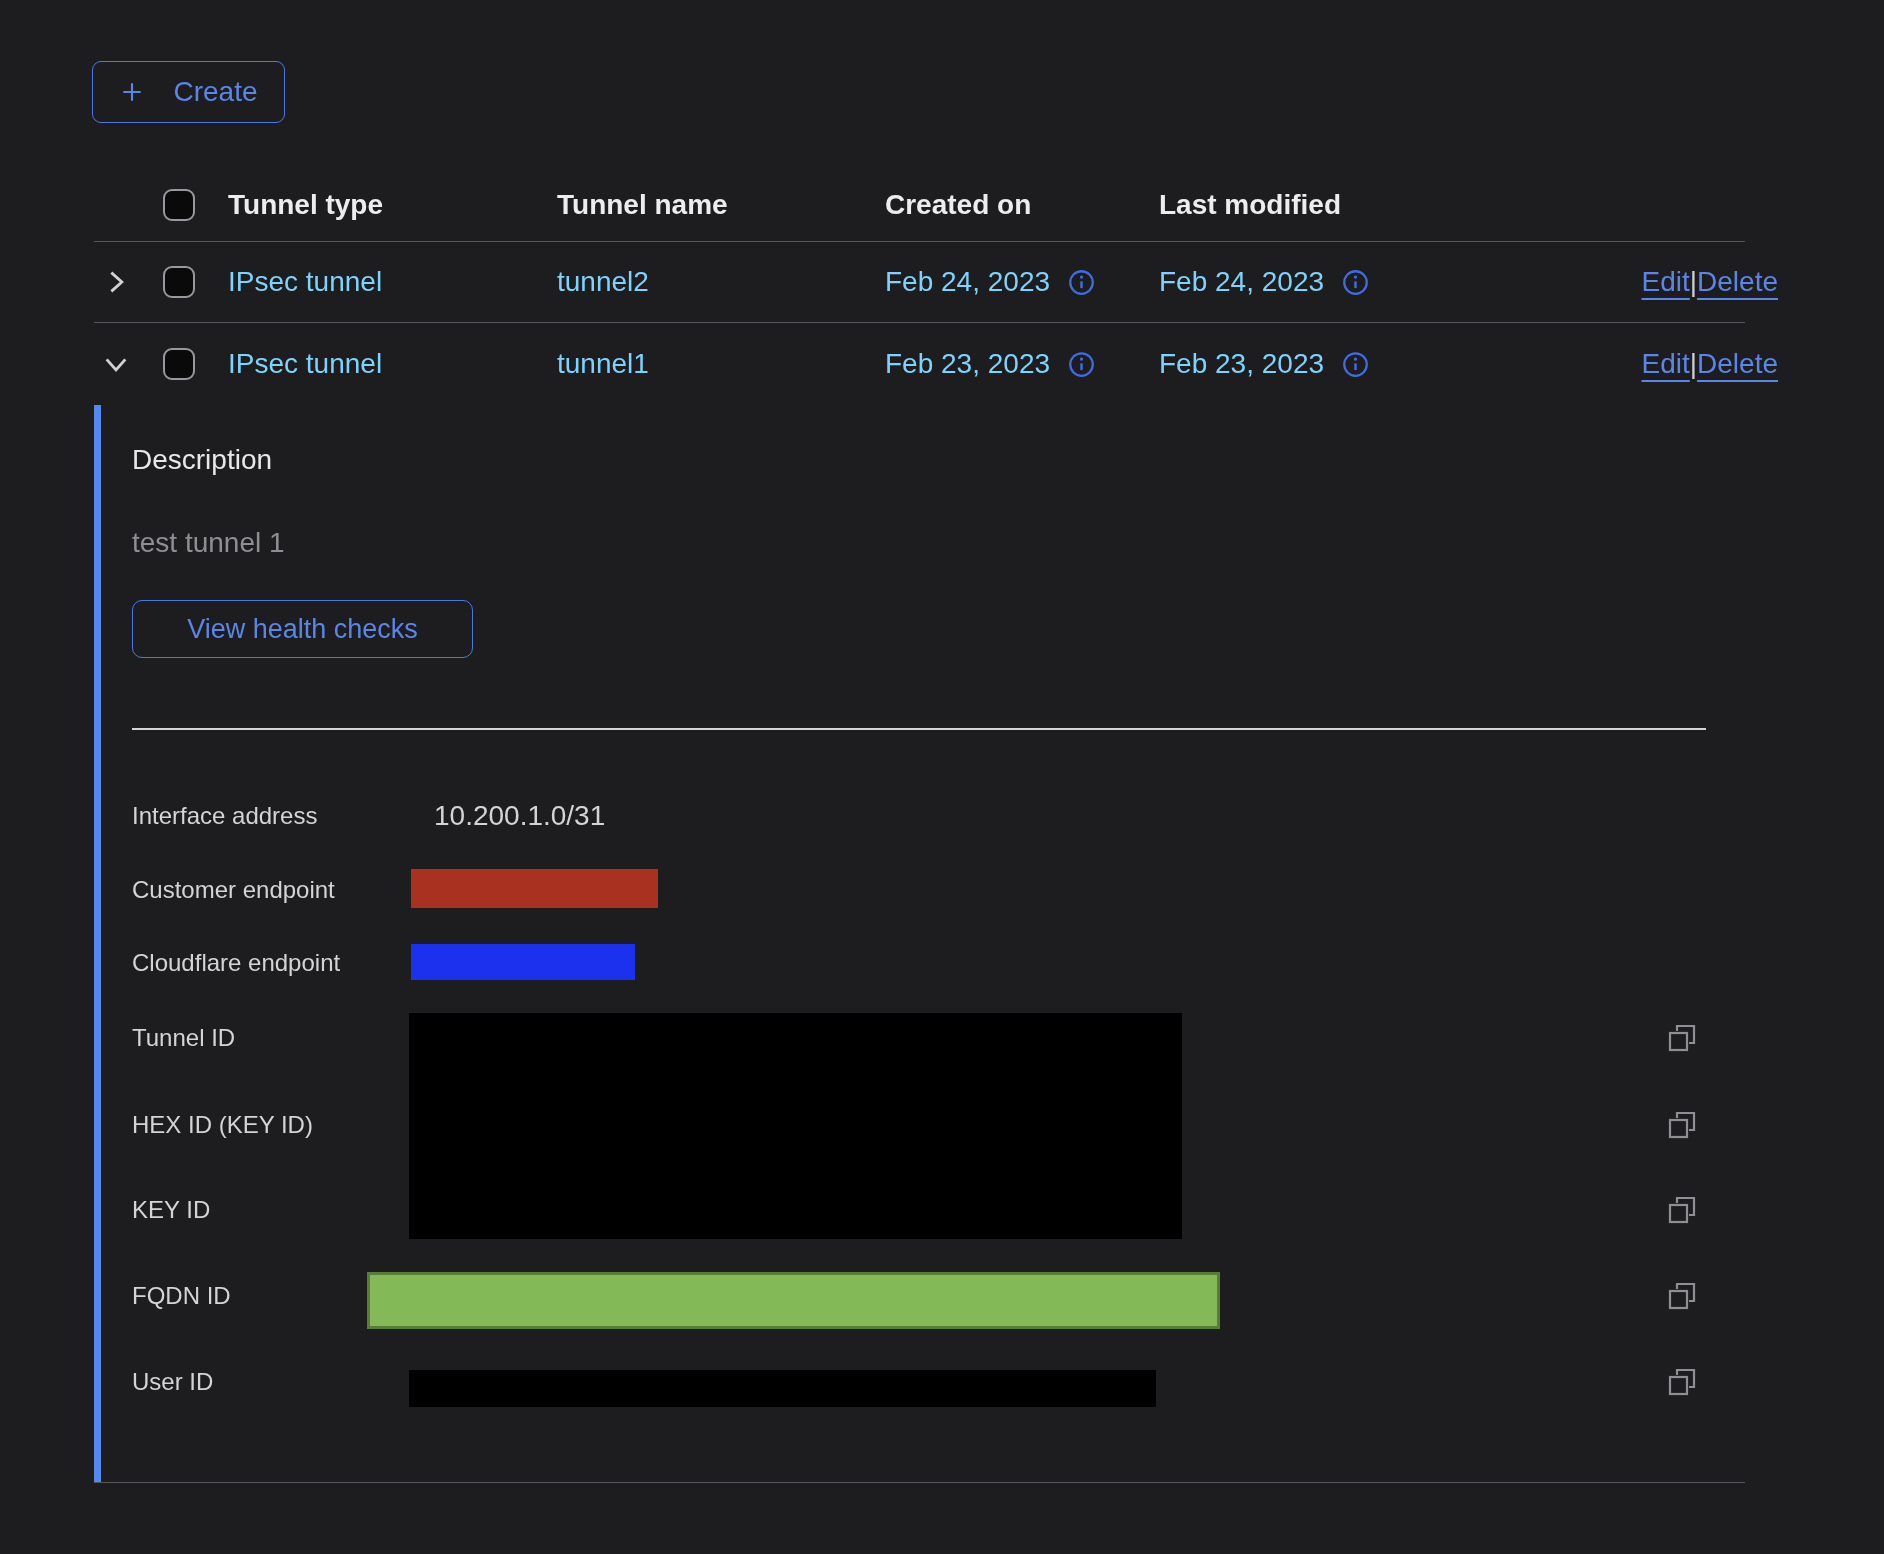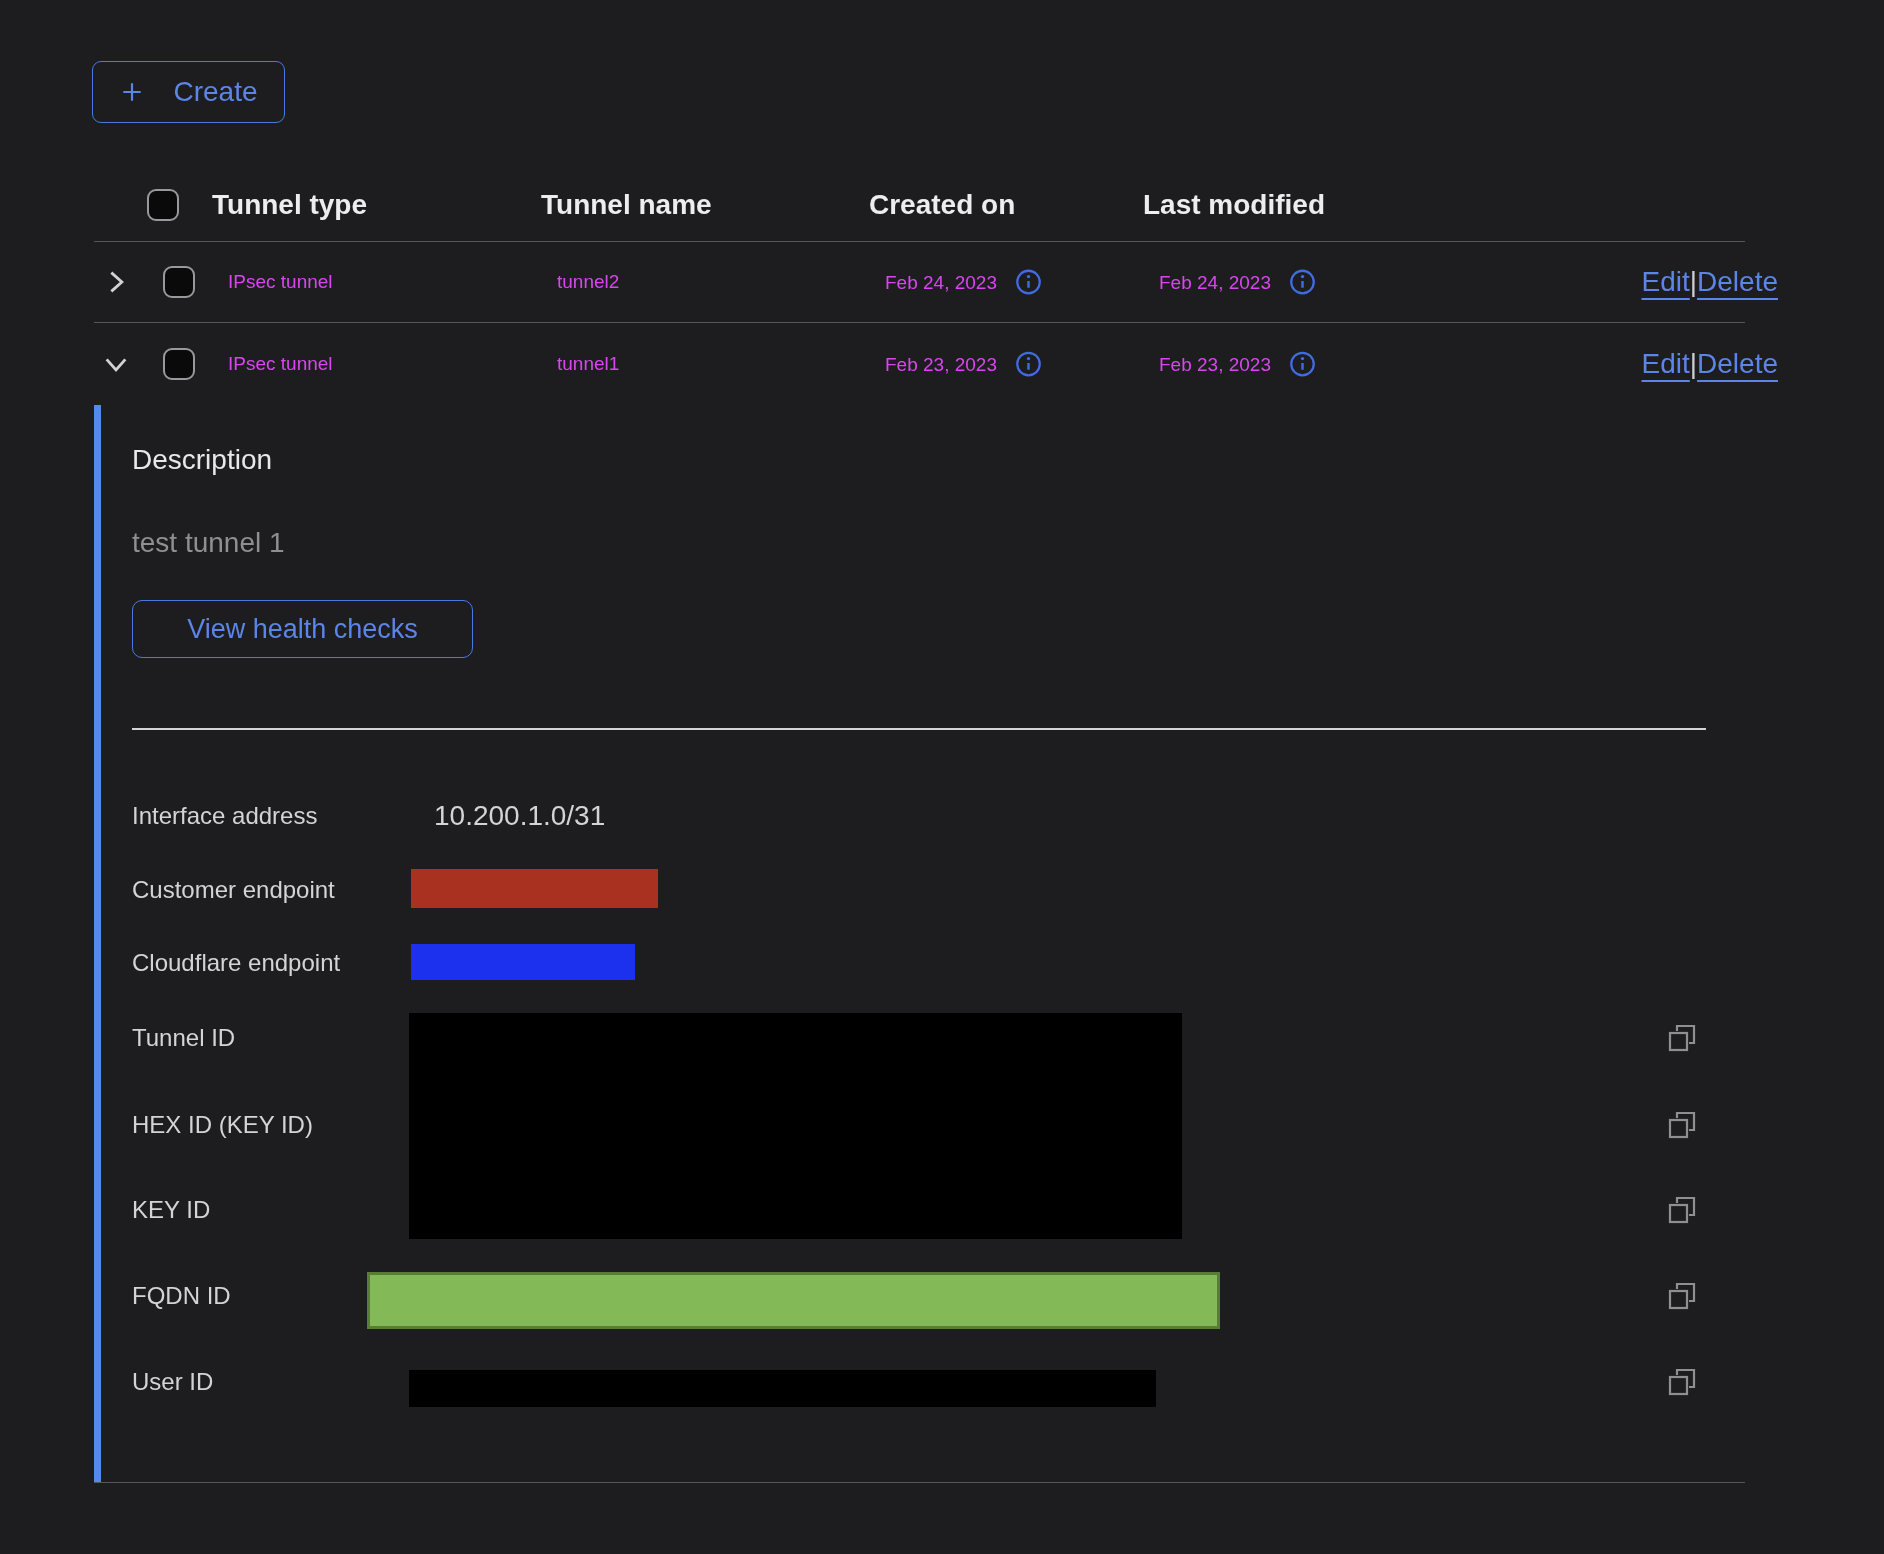--- a/index.html
+++ b/index.html
@@ -10,25 +10,25 @@
   }
   
   .create-btn{
     position:absolute;left:92px;top:61px;width:193px;height:62px;
     background:transparent;border:1.5px solid #4b79e0;border-radius:9px;
     color:#5c85e8;font-size:28px;font-family:inherit;
     display:flex;align-items:center;justify-content:center;gap:28px;cursor:pointer;
   }
   .create-btn svg{display:block;}
   
-  .thead{position:absolute;left:78px;top:168px;width:1651px;height:73px;text-decoration:underline;}
+  .thead{position:absolute;left:94px;top:168px;width:1651px;height:73px;text-decoration:underline;}
   .trow{position:absolute;left:94px;width:1651px;}
   .hcell,.cell{position:absolute;top:50%;transform:translateY(-50%);white-space:nowrap;}
   .hcell{font-weight:700;color:#ededf0;font-size:28px;}
-  .cell{color:#d946ef;font-size:19px;}
+  .cell{color:#7dd3fc;font-size:28px;}
   .col-type{left:134px;}
   .col-name{left:463px;}
   .col-created{left:791px;}
   .col-modified{left:1065px;}
   .checkbox{
     position:absolute;left:69px;top:50%;transform:translateY(-50%);
     width:32px;height:32px;border:2px solid #98989d;border-radius:9px;
     background:#0a0a0b;box-sizing:border-box;cursor:pointer;
   }
   .chev{position:absolute;left:8px;top:50%;transform:translateY(-50%);color:#d2d2d4;cursor:pointer;line-height:0;}

